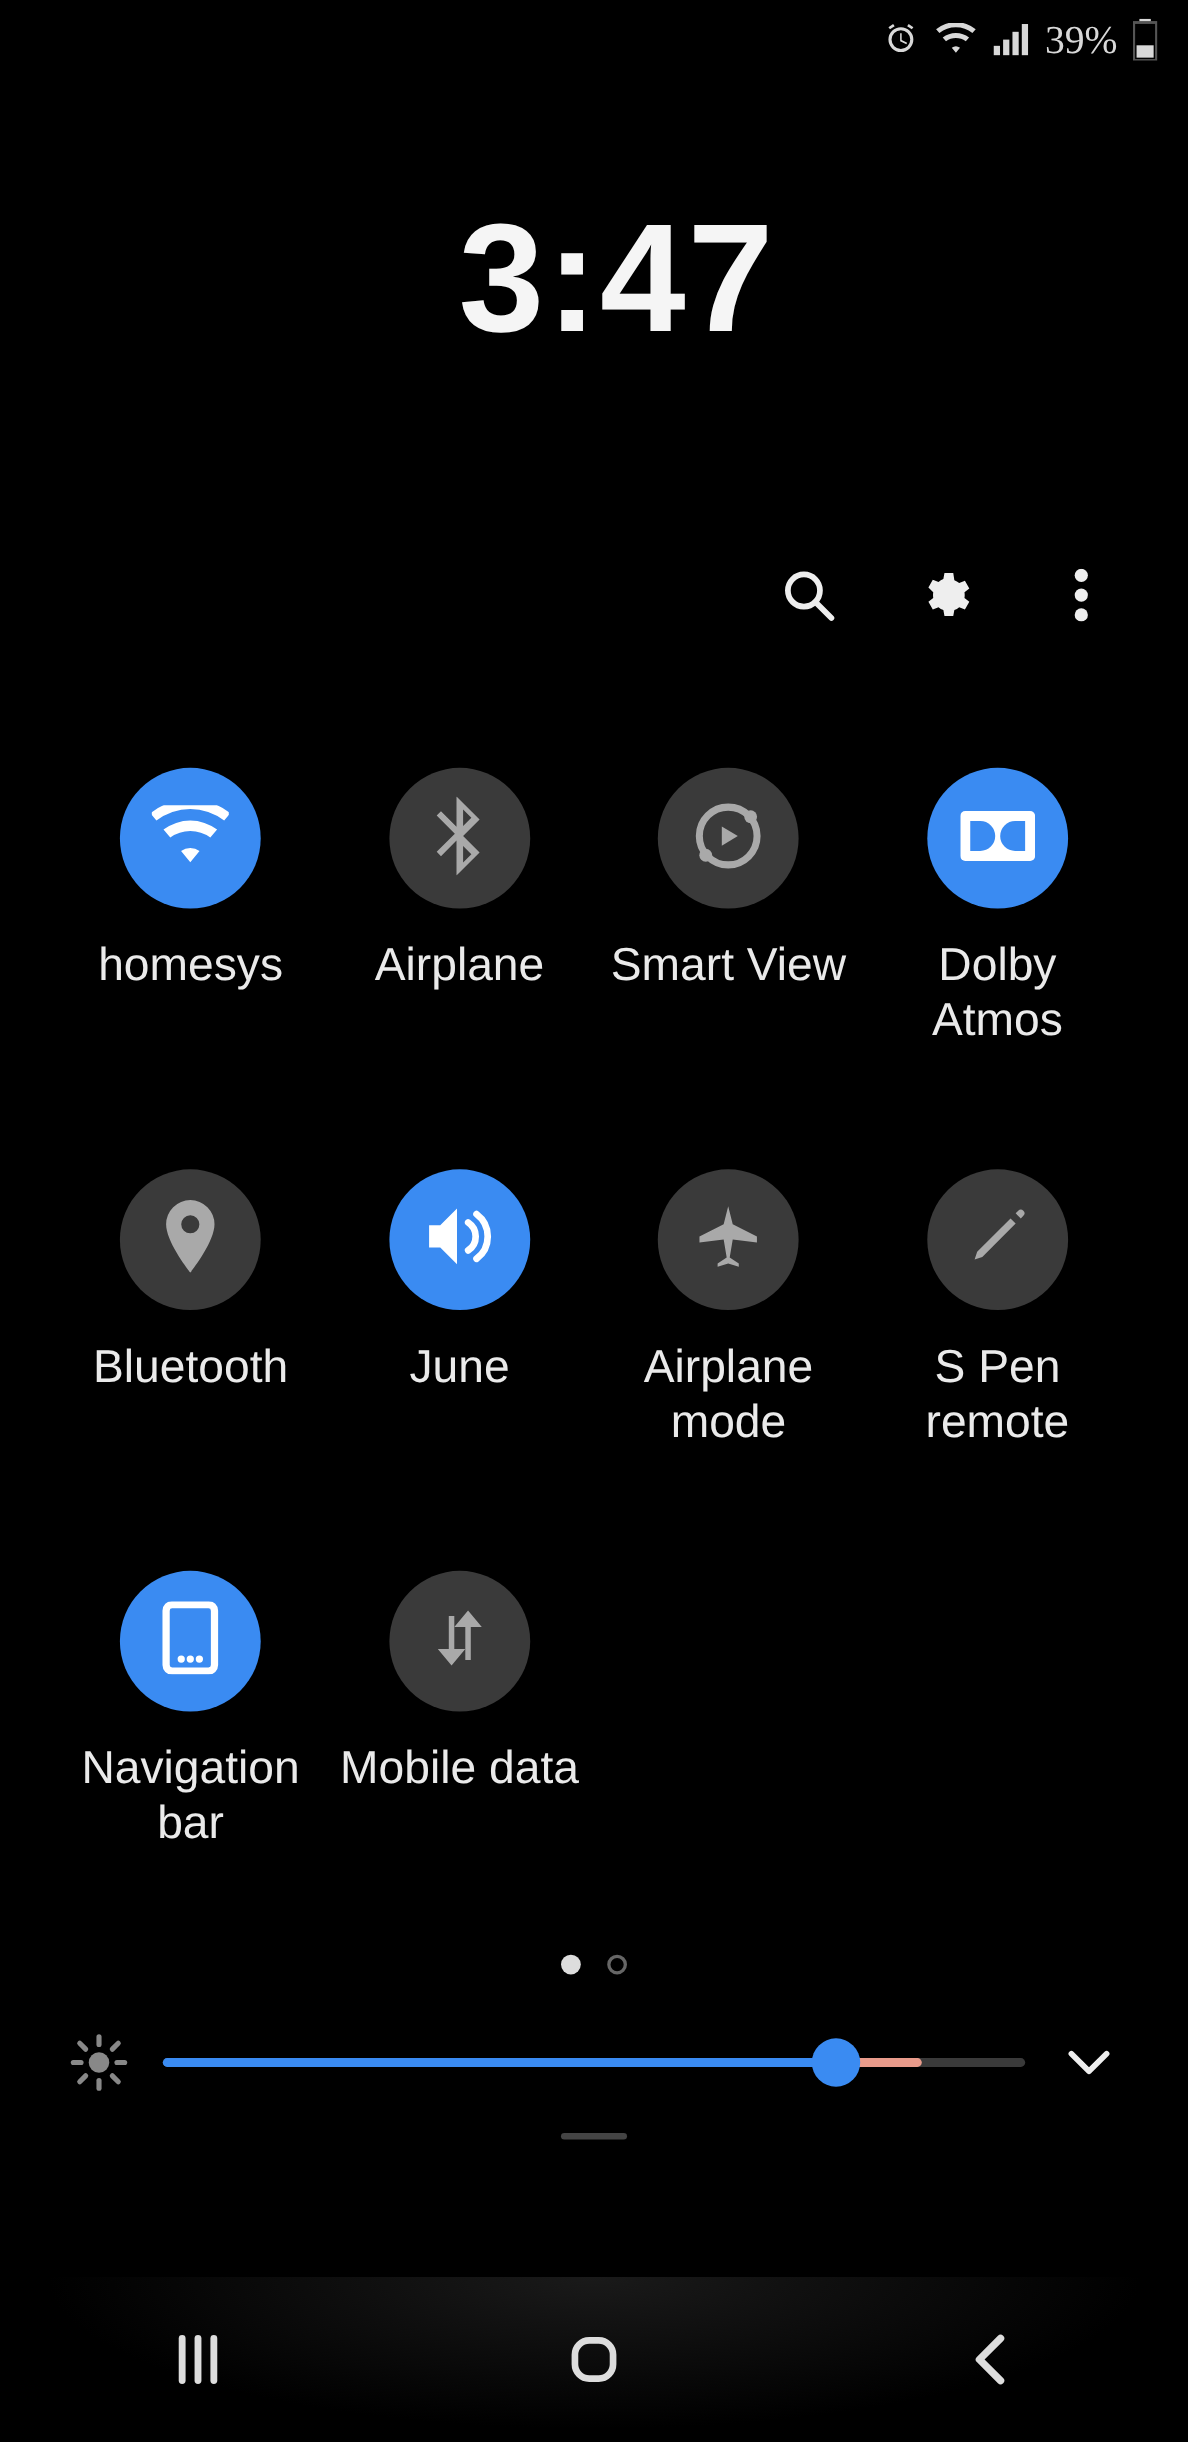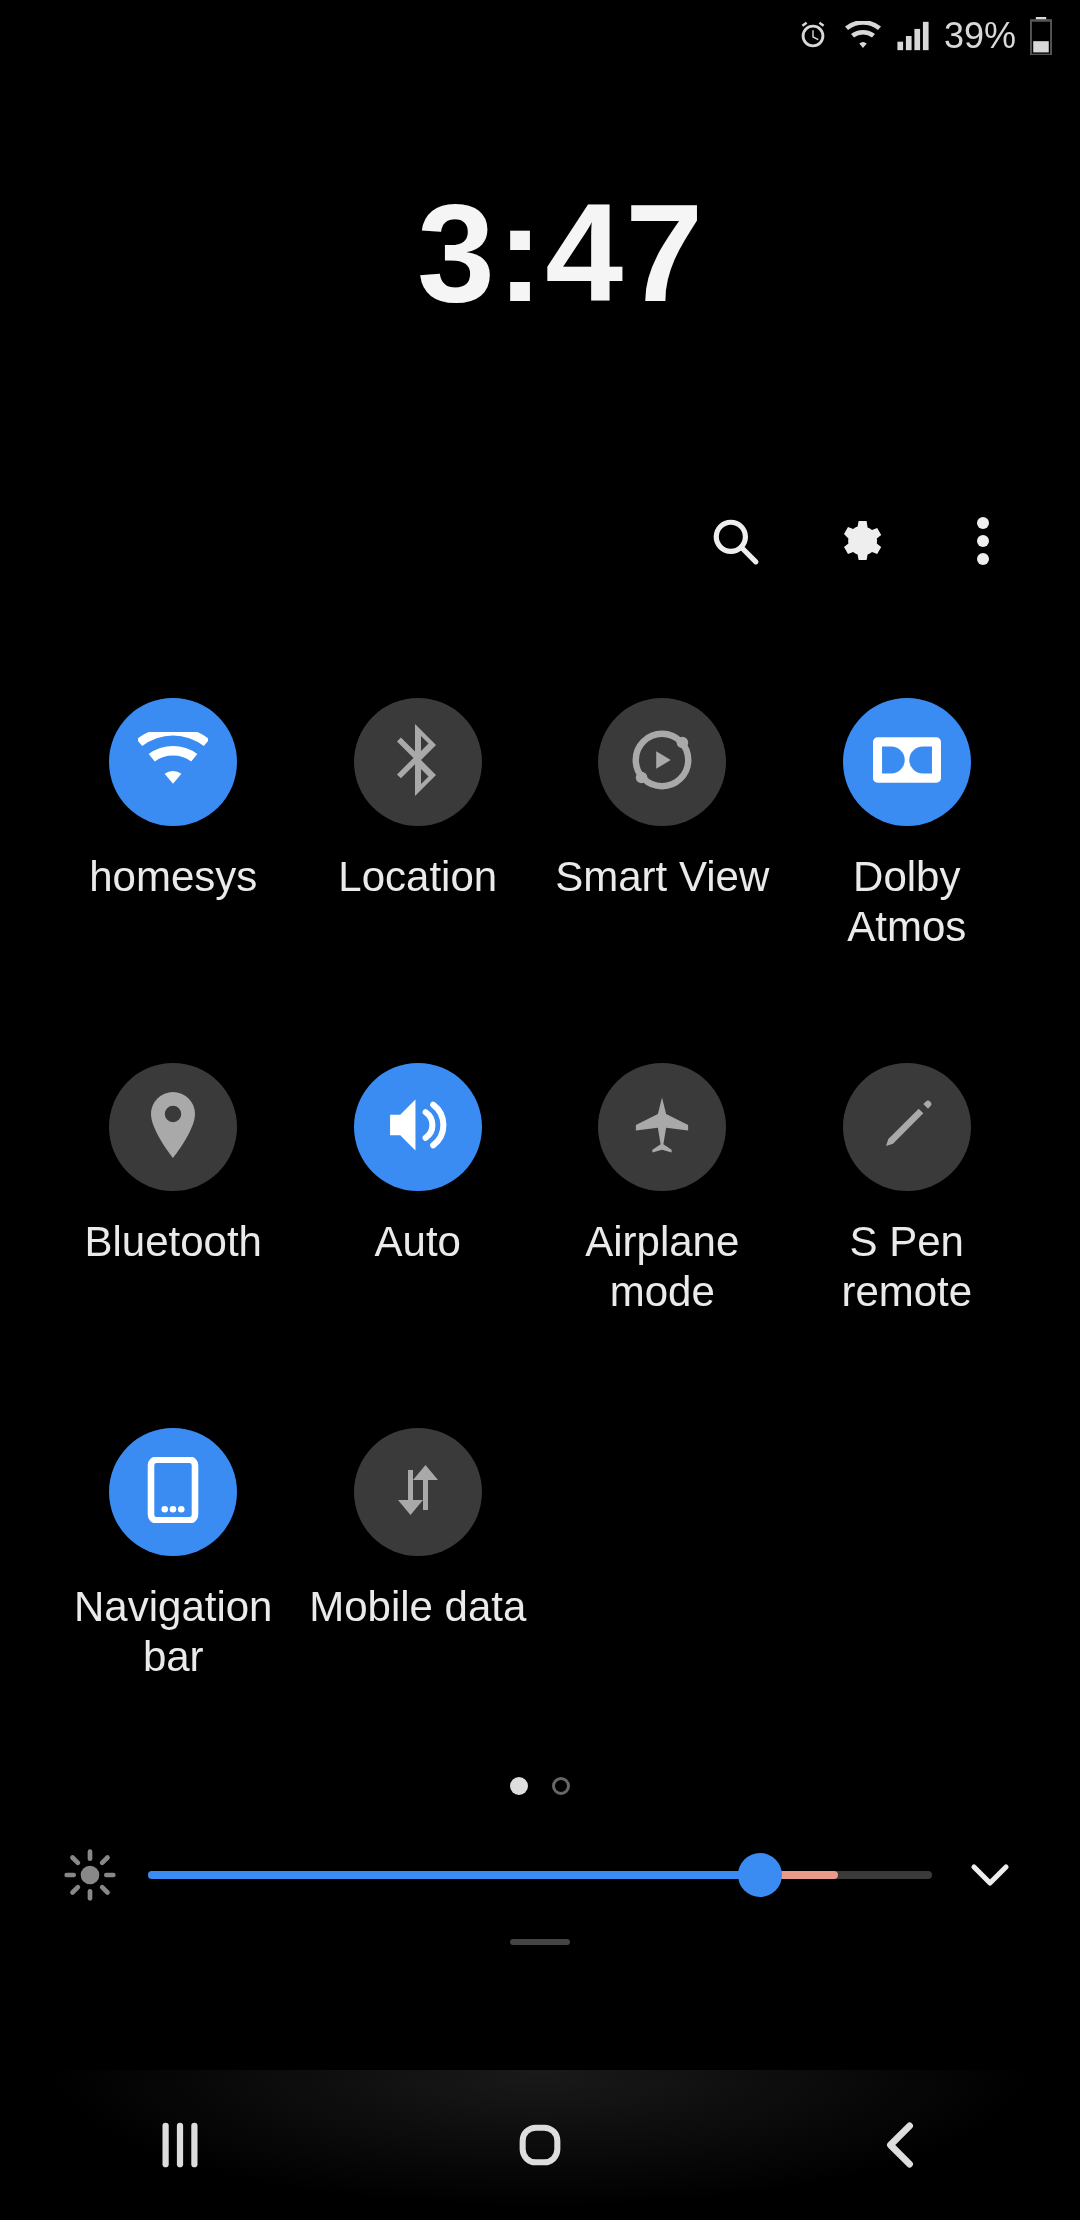--- a/index.html
+++ b/index.html
@@ -161,21 +161,21 @@
       </svg>
   </span>
   <span>
     <svg width="34" height="30" viewBox="0 0 24 20">
         <rect fill="#d8d8d8" x="1" y="14" width="4" height="6"></rect>
         <rect fill="#d8d8d8" x="7" y="10" width="4" height="10"></rect>
         <rect fill="#d8d8d8" x="13" y="5" width="4" height="15"></rect>
         <rect fill="#d8d8d8" x="19" y="0" width="4" height="20"></rect>
       </svg>
   </span>
-  <span style="font-family:Liberation Sans, sans-serif;">39%</span>
+  <span style="font-family:Liberation Serif, serif;">39%</span>
   <span>
     <svg width="22" height="38" viewBox="0 0 12 22">
         <rect x="3" y="0" width="6" height="2" fill="#d8d8d8"></rect>
         <rect x="0" y="2" width="12" height="20" fill="none" stroke="#555" stroke-width="1.5"></rect>
         <rect x="1.5" y="14" width="9" height="6.5" fill="#d8d8d8"></rect>
       </svg>
   </span>
 </div>
 
 <div class="clock-block">
@@ -217,21 +217,21 @@
   </div>
 
   <div class="tile">
     <div class="tile-circle">
         <span>
       <svg width="48" height="72" viewBox="0 0 14 24">
             <path class="fillable" d="M6 0v9.2L1.3 4.5 0 5.8 5.5 11.3 0 16.8l1.3 1.3L6 13.4V24l7-7-5-5 5-5zM8 4l2.5 2.5L8 9zM8 15l2.5 2.5L8 20z"></path>
           </svg>
     </span>
       </div>
-    <div class="tile-label">Location</div>
+    <div class="tile-label">Airplane</div>
   </div>
 
   <div class="tile">
     <div class="tile-circle">
         <span>
       <svg width="70" height="70" viewBox="0 0 24 24">
             <circle cx="12" cy="12" r="9" fill="none" class="strokable" stroke-width="2.2"></circle>
             <polygon class="fillable" points="10,9 15,12 10,15"></polygon>
             <circle cx="19" cy="6" r="2" class="fillable"></circle>
             <circle cx="5" cy="18" r="2" class="fillable"></circle>
@@ -269,21 +269,21 @@
   <div class="tile active">
     <div class="tile-circle">
         <span>
       <svg width="66" height="56" viewBox="0 0 26 22">
             <path class="fillable" d="M2 7h4l6-6v20l-6-6H2z"></path>
             <path class="strokable" fill="none" stroke-width="2.4" stroke-linecap="round" d="M16 6a6 6 0 0 1 0 10"></path>
             <path class="strokable" fill="none" stroke-width="2.4" stroke-linecap="round" d="M19 3a10 10 0 0 1 0 16"></path>
           </svg>
     </span>
       </div>
-    <div class="tile-label">Auto</div>
+    <div class="tile-label">June</div>
   </div>
 
 
   <div class="tile">
     <div class="tile-circle">
         <span>
       <svg width="66" height="66" viewBox="0 0 24 24">
             <path class="fillable" d="M12 2l1.5 6 8 4v2l-8-1-1 6 3 2v1l-3.5-1L8.5 22v-1l3-2-1-6-8 1v-2l8-4z"></path>
           </svg>
     </span>

